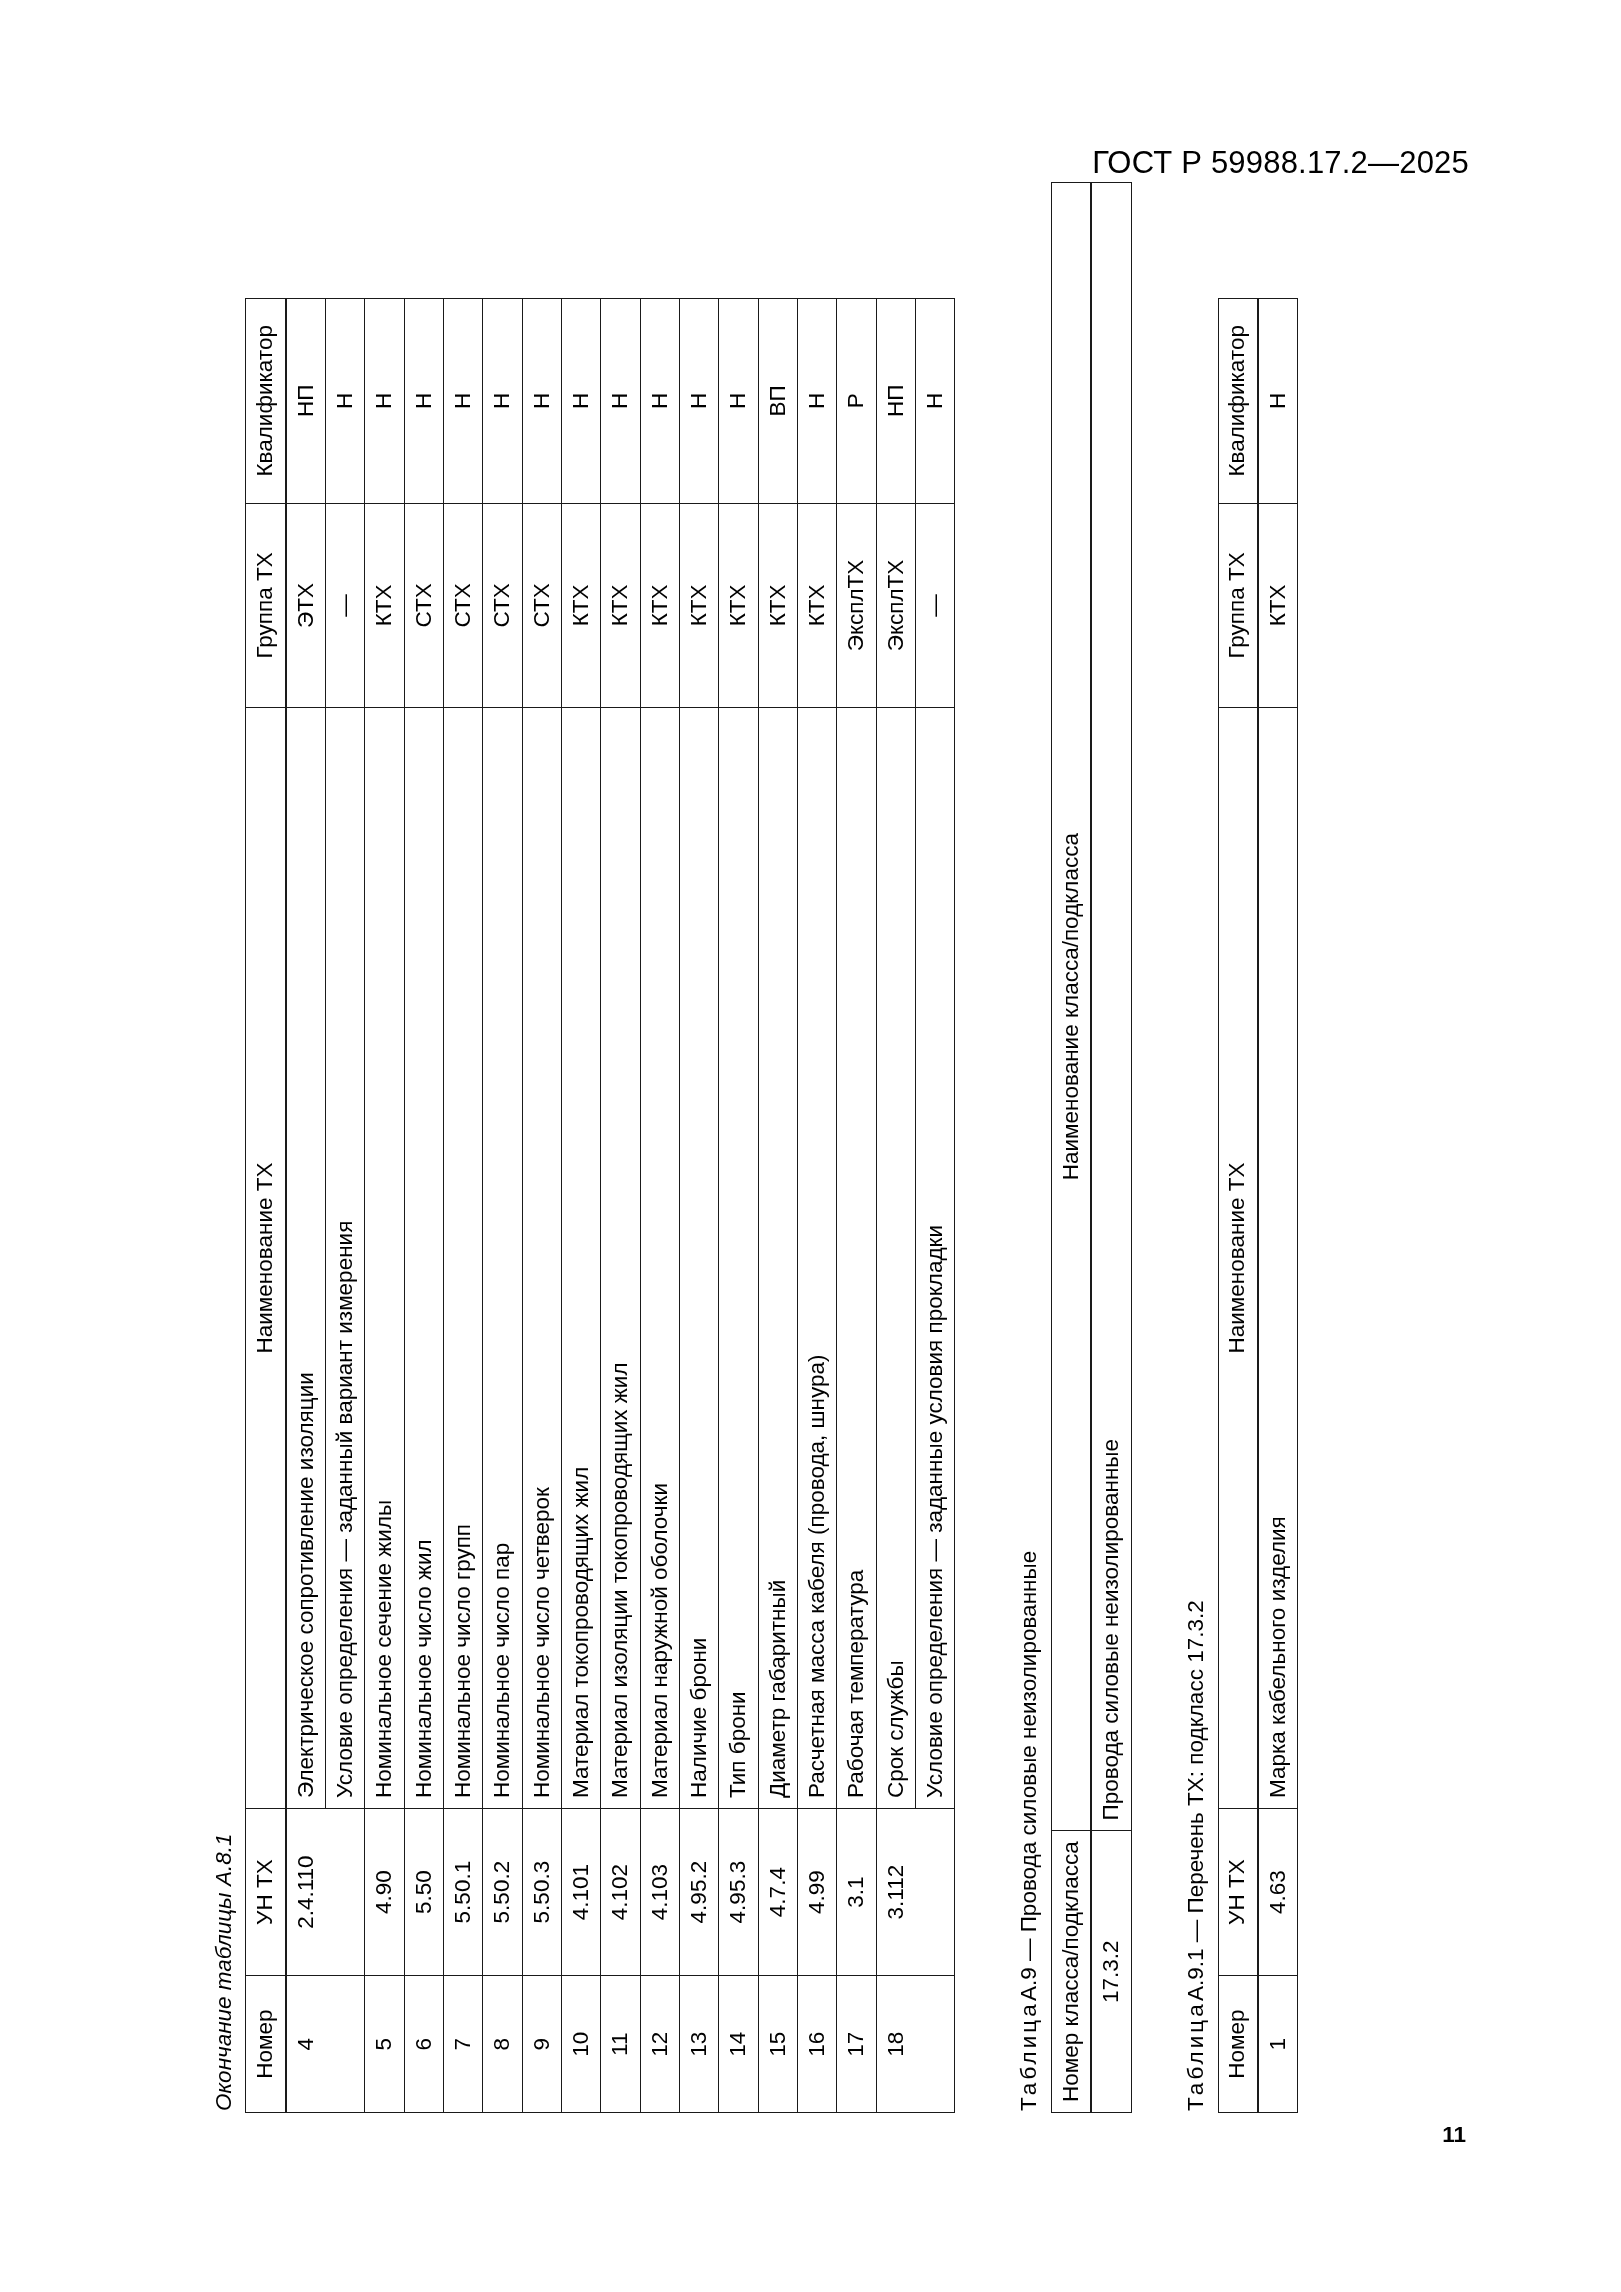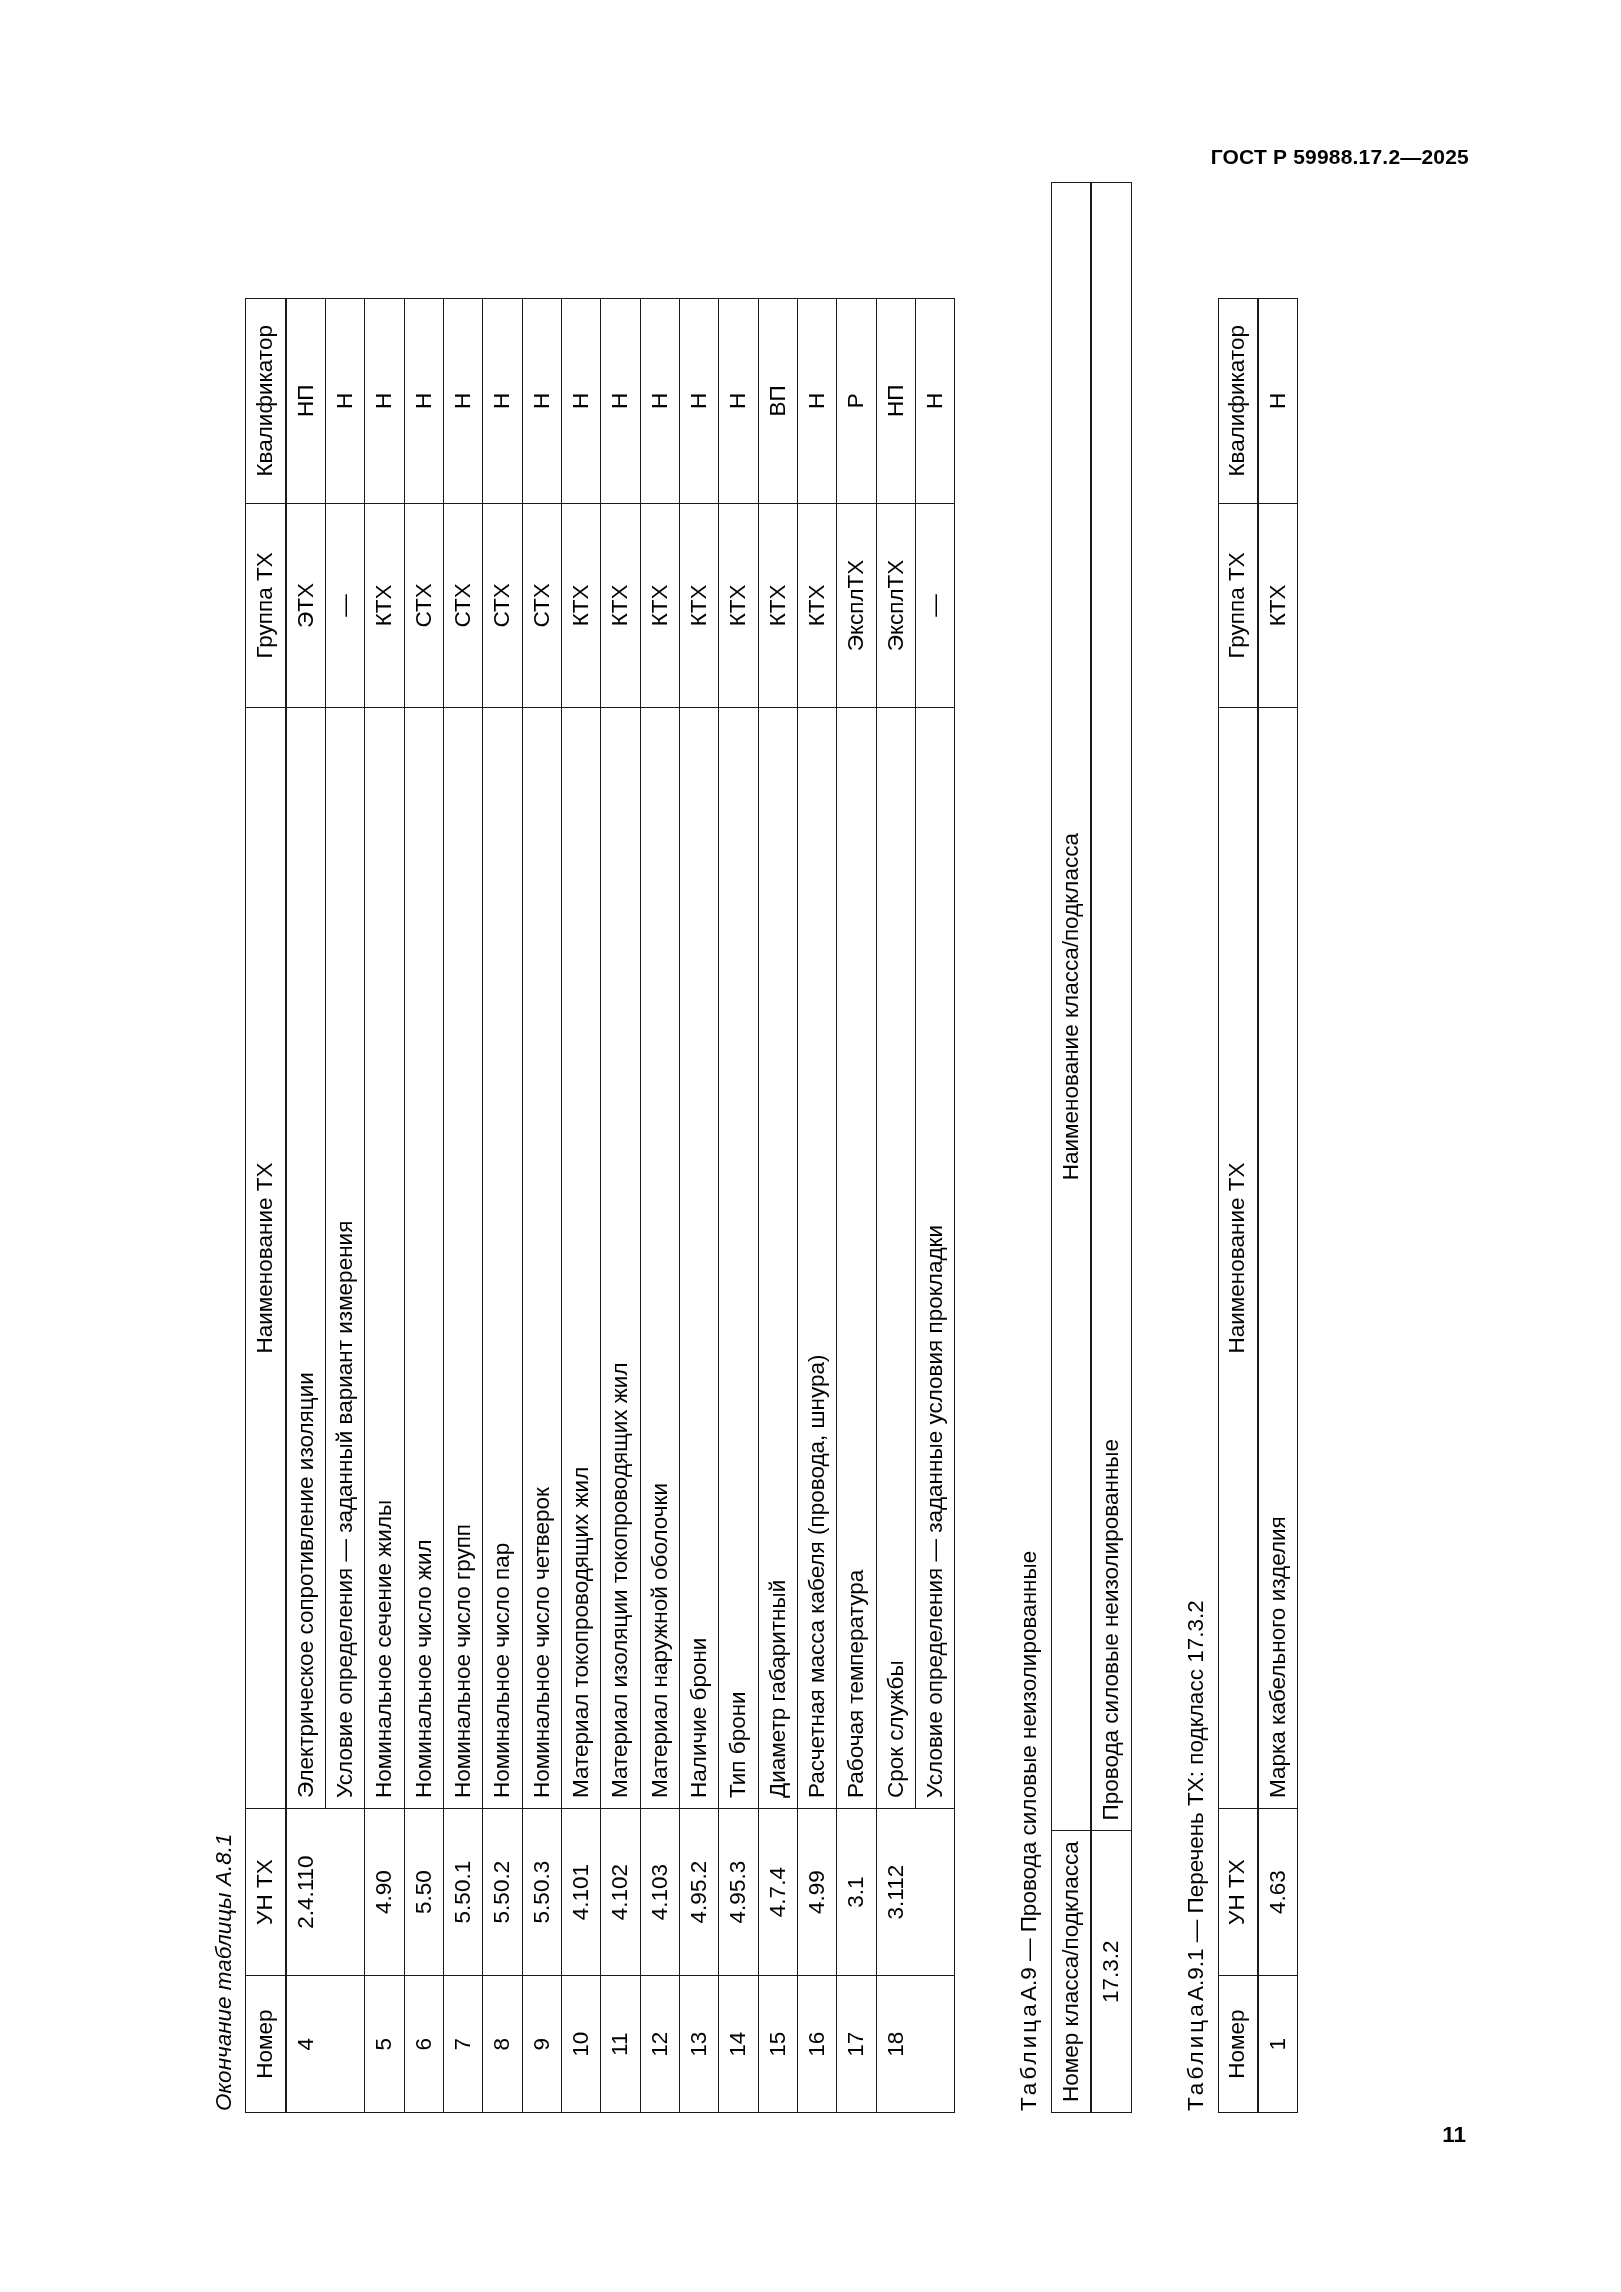--- a/index.html
+++ b/index.html
@@ -14,22 +14,22 @@
     font-family: "Liberation Sans", sans-serif;
     color: #000;
     overflow: hidden;
   }
 
   
   .page-header {
     position: absolute;
     top: 145px;
     right: 152px;
-    font-size: 21px;
-    font-weight: bold;
+    font-size: 31px;
+    font-weight: normal;
     letter-spacing: 0.2px;
     white-space: nowrap;
   }
 
   
   .page-number {
     position: absolute;
     right: 155px;
     top: 2122px;
     font-size: 22.5px;

